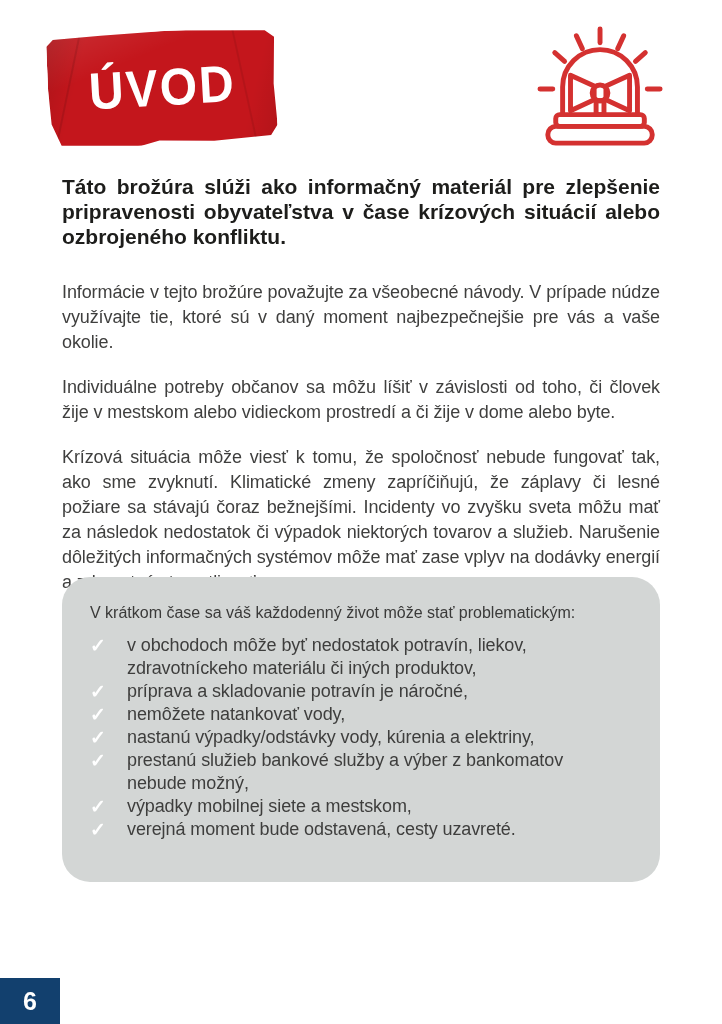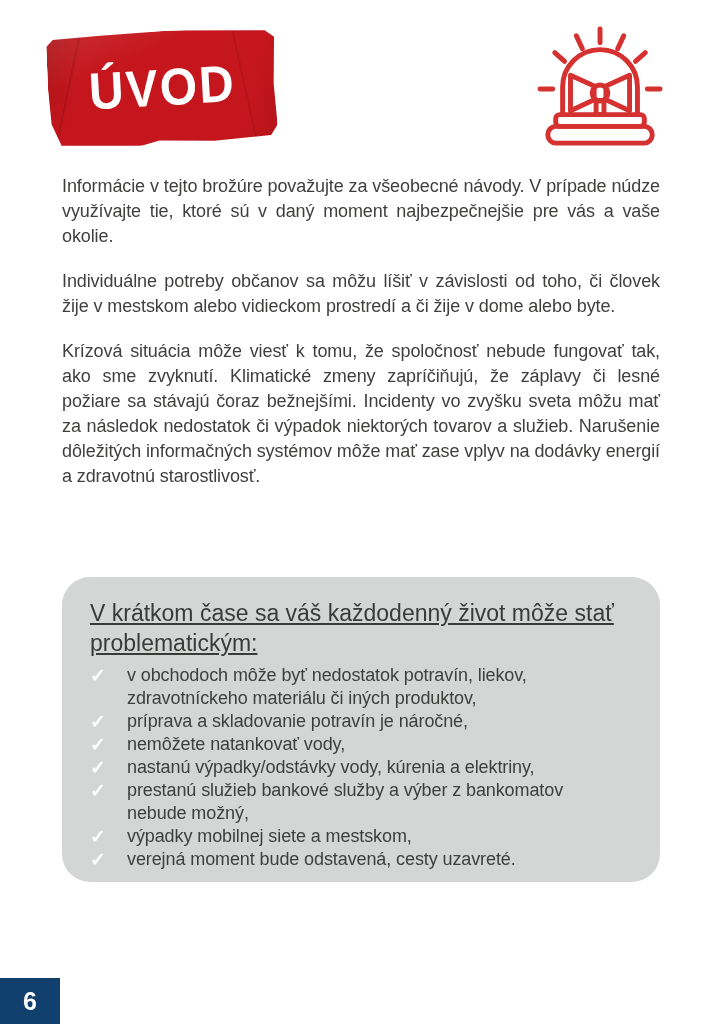--- a/index.html
+++ b/index.html
@@ -108,24 +108,23 @@
     width: 598px;
     height: 305px;
     background: #d3d6d5;
     border-radius: 28px;
     box-sizing: border-box;
     padding: 21px 28px 0 28px;
   }
   .info-title {
     margin: 0;
     max-width: 530px;
-    font-size: 23px;
+    font-size: 16px;
     line-height: 30px;
     color: #3a3a39;
-    text-decoration: underline;
   }
   .checklist {
     list-style: none;
     margin: 6px 0 0 0;
     padding: 0;
   }
   .check-item {
     display: flex;
     align-items: flex-start;
     font-size: 18px;
@@ -192,20 +191,21 @@
     <path d="M33 50 L57 61 L57 75 L33 86 Z"></path>
     <path d="M93 50 L69 61 L69 75 L93 86 Z"></path>
     <circle cx="63" cy="68" r="8"></circle>
     <rect x="59" y="76" width="8" height="14"></rect>
 
     <rect x="18" y="90" width="90" height="12" rx="4"></rect>
     <rect x="10" y="102" width="106" height="17" rx="8"></rect>
   </svg>
 
   <div class="content">
+    <p class="intro">Táto brožúra slúži ako informačný materiál pre zlepšenie pripravenosti obyvateľstva v čase krízových situácií alebo ozbrojeného konfliktu.</p>
     <p class="para">Informácie v tejto brožúre považujte za všeobecné návody. V prípade núdze využívajte tie, ktoré sú v daný moment najbezpečnejšie pre vás a vaše okolie.</p>
     <p class="para">Individuálne potreby občanov sa môžu líšiť v závislosti od toho, či človek žije v mestskom alebo vidieckom prostredí a či žije v dome alebo byte.</p>
     <p class="para">Krízová situácia môže viesť k tomu, že spoločnosť nebude fungovať tak, ako sme zvyknutí. Klimatické zmeny zapríčiňujú, že záplavy či lesné požiare sa stávajú čoraz bežnejšími. Incidenty vo zvyšku sveta môžu mať za následok nedostatok či výpadok niektorých tovarov a služieb. Narušenie dôležitých informačných systémov môže mať zase vplyv na dodávky energií a zdravotnú starostlivosť.</p>
   </div>
 
   <div class="info-box">
     <p class="info-title">V krátkom čase sa váš každodenný život môže stať problematickým:</p>
     <ul class="checklist">
       <li class="check-item">
         <span class="check">✓</span>

